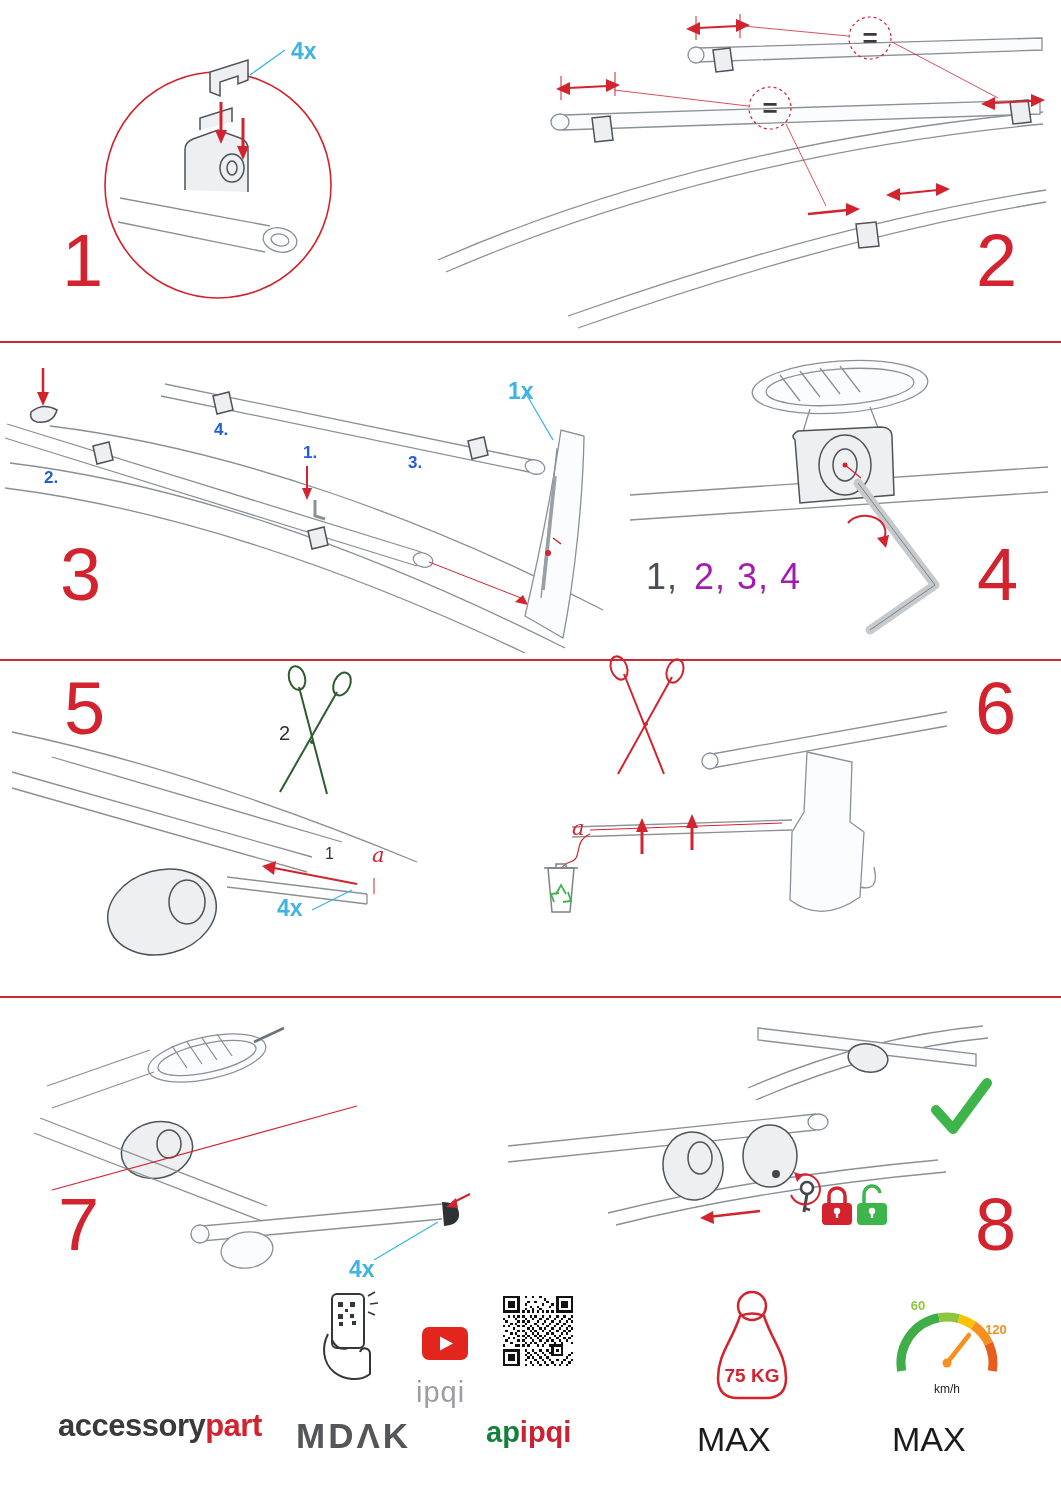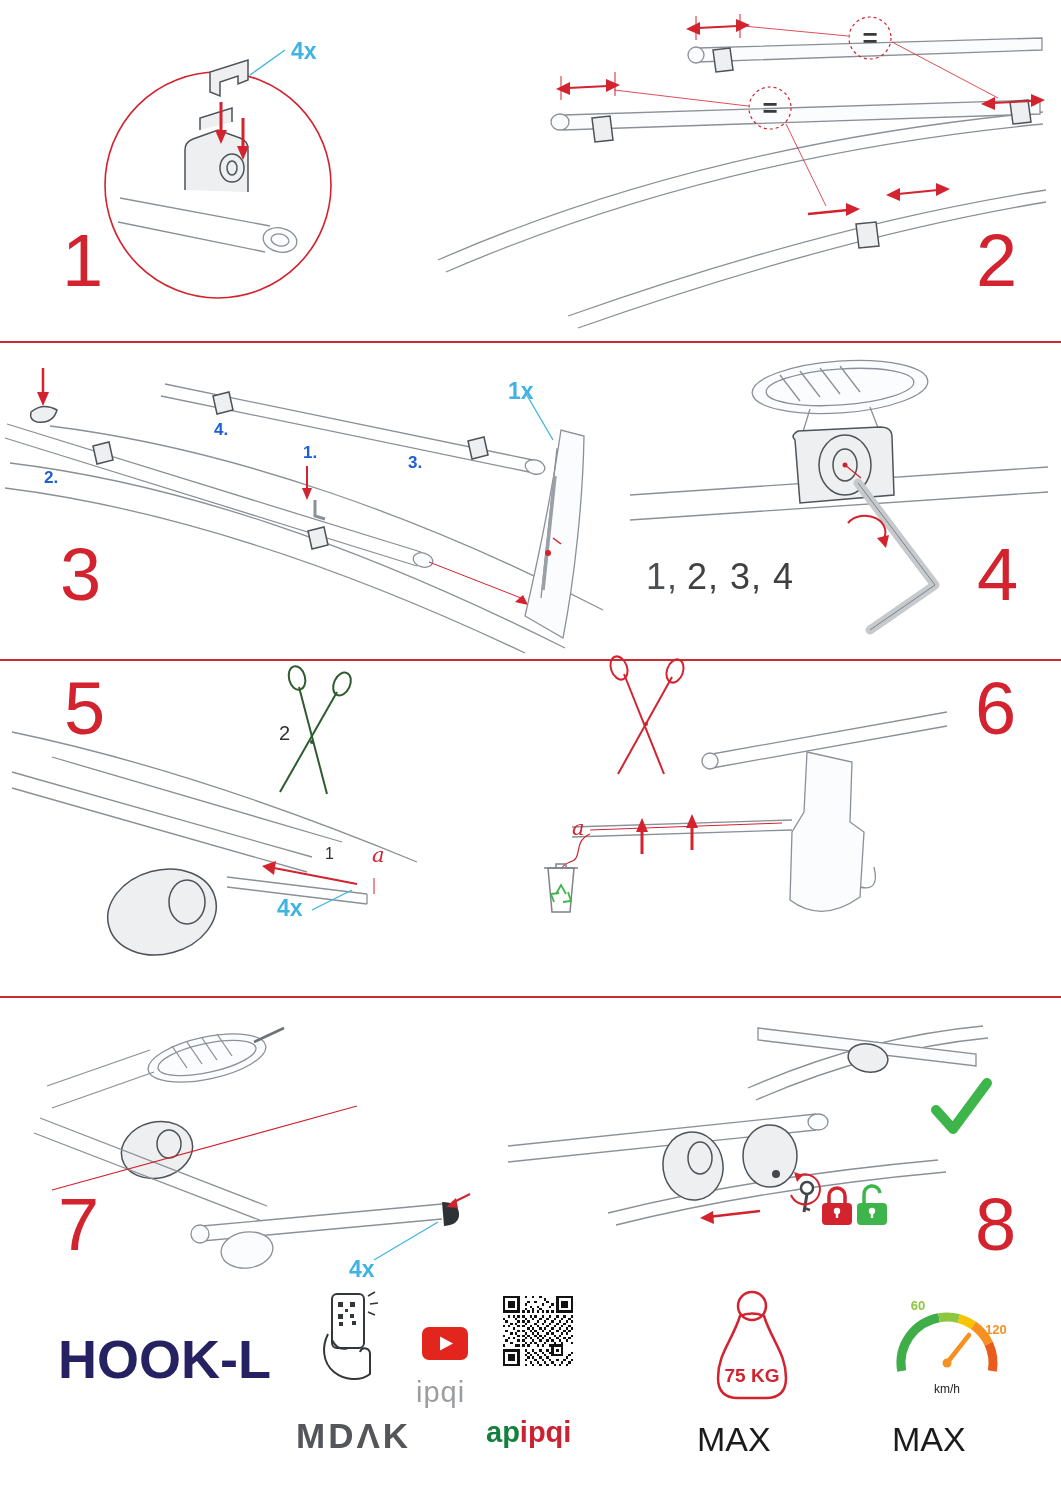--- a/index.html
+++ b/index.html
@@ -6,21 +6,21 @@
 body{background:#ffffff}
 .page{position:relative;width:1061px;height:1500px;background:#fff;font-family:"Liberation Sans",sans-serif;overflow:hidden}
 .stepnum{position:absolute;color:#d2232e;font-size:74px;line-height:1;font-weight:400;letter-spacing:-2px}
 .divider{position:absolute;left:0;width:1061px;height:2px;background:#c92b33}
 .qty{position:absolute;color:#3fb4e4;font-size:23px;font-weight:700}
 .bluelabel{position:absolute;color:#1e5ed6;font-size:17px;font-weight:700}
 .small-black{position:absolute;color:#2f3234;font-size:18px}
 .dim{position:absolute;color:#d2232e;font-size:21px;font-family:"DejaVu Serif",serif;font-style:italic}
 .seq{position:absolute;font-size:36px;letter-spacing:1px}
 .seq .g{color:#4b4e52}
-.seq .b{color:#404040;margin-left:9px}
+.seq .b{color:#a21caf;margin-left:16px}
 .product{position:absolute;color:#262262;font-size:54px;font-weight:700}
 .brandline{position:absolute;font-size:31px;font-weight:700;letter-spacing:-0.5px}
 .brandline .bk{color:#3a3a3c}
 .brandline .rd{color:#d2232e}
 .logo-mdak{position:absolute;color:#54565a;font-size:35px;font-weight:700;letter-spacing:3px}
 .logo-ipqi{position:absolute;color:#9b9da0;font-size:29px;letter-spacing:1px}
 .logo-apline{position:absolute;font-size:29px;font-weight:700}
 .logo-apline .g{color:#15803d}
 .logo-apline .r{color:#cb2130}
 .maxlabel{position:absolute;width:110px;color:#1b1b1d;font-size:34px;font-weight:500}
@@ -315,21 +315,23 @@
     </g>
     <g>
       <path d="M356,205 v-8 a8,8 0 0 1 16,-2" class="grn" stroke-width="3.5"></path>
       <rect x="349" y="205" width="30" height="22" rx="4" fill="#3db54a"></rect>
       <circle cx="364" cy="213" r="3.2" fill="#fff"></circle>
       <rect x="362.8" y="213" width="2.4" height="7" fill="#fff"></rect>
     </g>
   </svg>
   <div class="stepnum" style="left:975px;top:1188px">8</div>
 
-  <div class="product" style="left:58px;top:1328px">HOOK-L</div>
+  <div class="brandline" style="left:58px;top:1408px">
+    <span class="bk">accessory</span><span class="rd">part</span>
+  </div>
 
   <svg style="left:312px;top:1288px" width="75" height="95" viewBox="0 0 75 95">
     <rect x="20" y="6" width="32" height="54" rx="5" stroke="#33363a" stroke-width="2" fill="#fff"></rect>
     <rect x="26" y="14" width="5" height="5" fill="#33363a"></rect>
     <rect x="38" y="14" width="5" height="5" fill="#33363a"></rect>
     <rect x="26" y="26" width="5" height="5" fill="#33363a"></rect>
     <rect x="38" y="26" width="4" height="4" fill="#33363a"></rect>
     <rect x="33" y="21" width="3" height="3" fill="#33363a"></rect>
     <rect x="40" y="33" width="4" height="4" fill="#33363a"></rect>
     <rect x="27" y="34" width="4" height="4" fill="#33363a"></rect>

